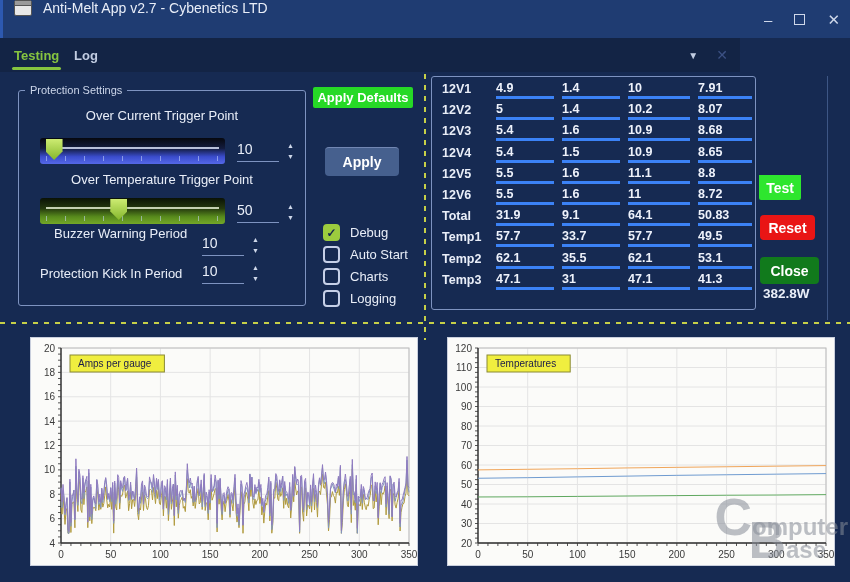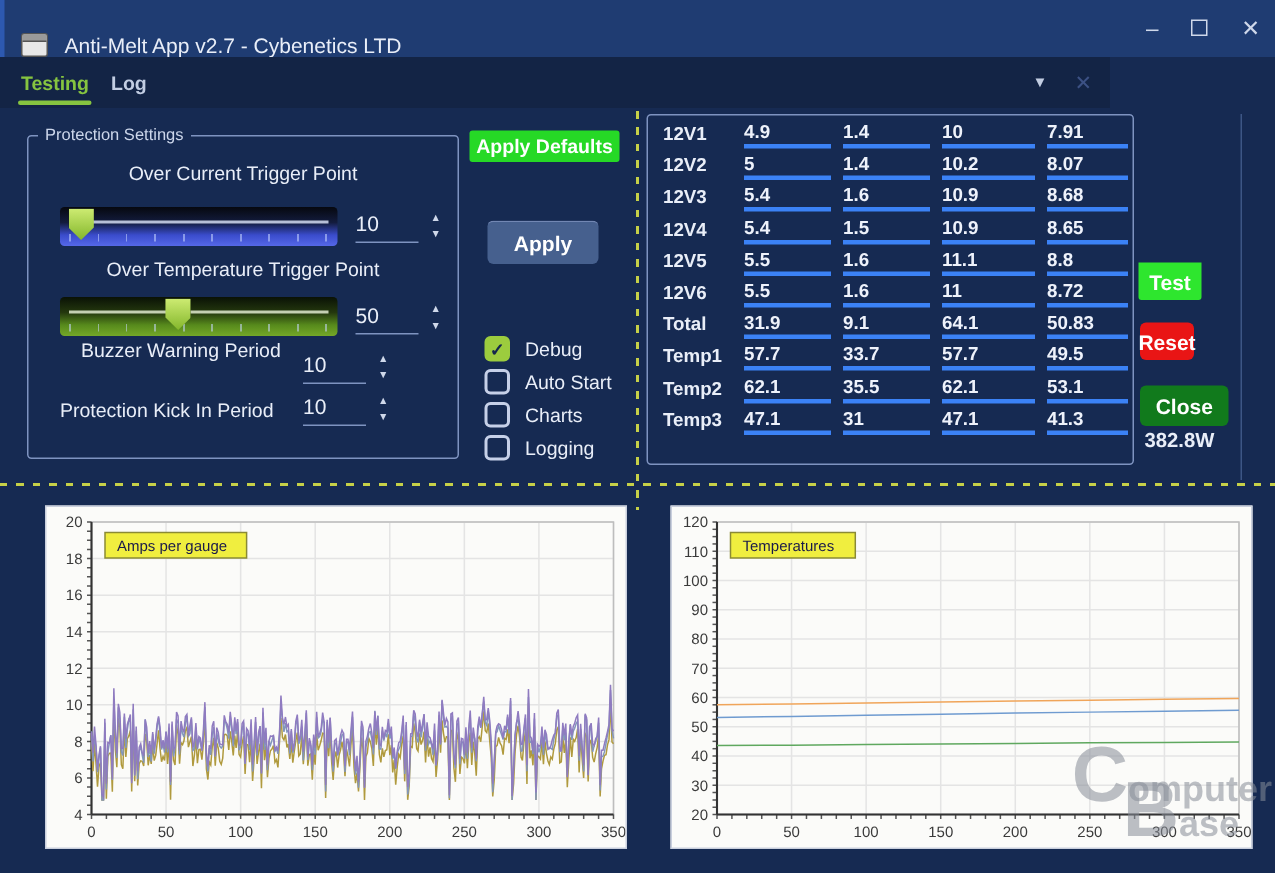--- a/index.html
+++ b/index.html
@@ -3,21 +3,21 @@
 <meta charset="utf-8">
 <style>
   * { margin:0; padding:0; box-sizing:border-box; }
   html,body { width:850px; height:582px; overflow:hidden; background:#162a52;
               font-family:"Liberation Sans", sans-serif; }
   .window { position:absolute; inset:0; }
 
   
   .titlebar { position:absolute; left:0; top:0; width:850px; height:38px;
               background:#1f3c72; border-left:3px solid #2d59b0;
-              display:flex; align-items:flex-end; }
+              display:flex; align-items:flex-start; }
   .app-icon { width:18px; height:16px; margin-left:11px; background:#e8e8e8;
               border:1px solid #555; border-radius:2px; position:relative; }
   .app-icon::before { content:""; position:absolute; left:0; right:0; top:0; height:4px;
               background:#9a9a9a; border-bottom:1px solid #555; }
   .title-text { color:#e9eef8; font-size:14px; margin-left:11px; font-weight:400; }
   .win-controls { position:absolute; right:10px; top:0; height:38px; display:flex;
               align-items:center; gap:22px; color:#cfd8ea; }
   .win-btn { font-size:15px; cursor:default; line-height:1; }
   .maxi-box { width:11px; height:11px; border:1.5px solid #cfd8ea; display:inline-block; }
 
@@ -87,21 +87,21 @@
   .reading-row { display:grid; grid-template-columns:46px 58px 58px 62px 54px;
                  column-gap:8px; height:21.2px; align-items:start; }
   .reading-row .lab { color:#e9eef8; font-size:12.5px; font-weight:600; padding-top:1px; }
   .reading-row .val { color:#eef2fb; font-size:12.5px; font-weight:600;
                  border-bottom:3px solid #3b82f6; height:18px; }
 
   .btn-alarm { left:759px; top:16px; width:62px; height:87px; background:#f59120;
                font-size:14px; letter-spacing:.5px; border-radius:2px 2px 0 0; }
   .btn-test  { left:759px; top:103px; width:42px; height:25px; background:#2ee62e;
                font-size:14px; border-radius:0 0 2px 2px; }
-  .btn-reset { left:760px; top:143px; width:36px; height:25px; background:#e91515;
+  .btn-reset { left:760px; top:143px; width:55px; height:25px; background:#e91515;
                font-size:14px; border-radius:4px; }
   .btn-close { left:760px; top:185px; width:59px; height:27px; background:#117a1c;
                font-size:14px; border-radius:4px; }
   .power-read { position:absolute; left:763px; top:214px; width:50px; overflow:hidden;
                color:#e9eef8; font-size:13.5px; font-weight:700; white-space:nowrap; }
 
   
   .chart-panel { position:absolute; top:265px; width:388px; height:229px; background:#fbfbf9;
                  border:1px solid #c9cfdd; }
   .chart-left  { left:30px; }

